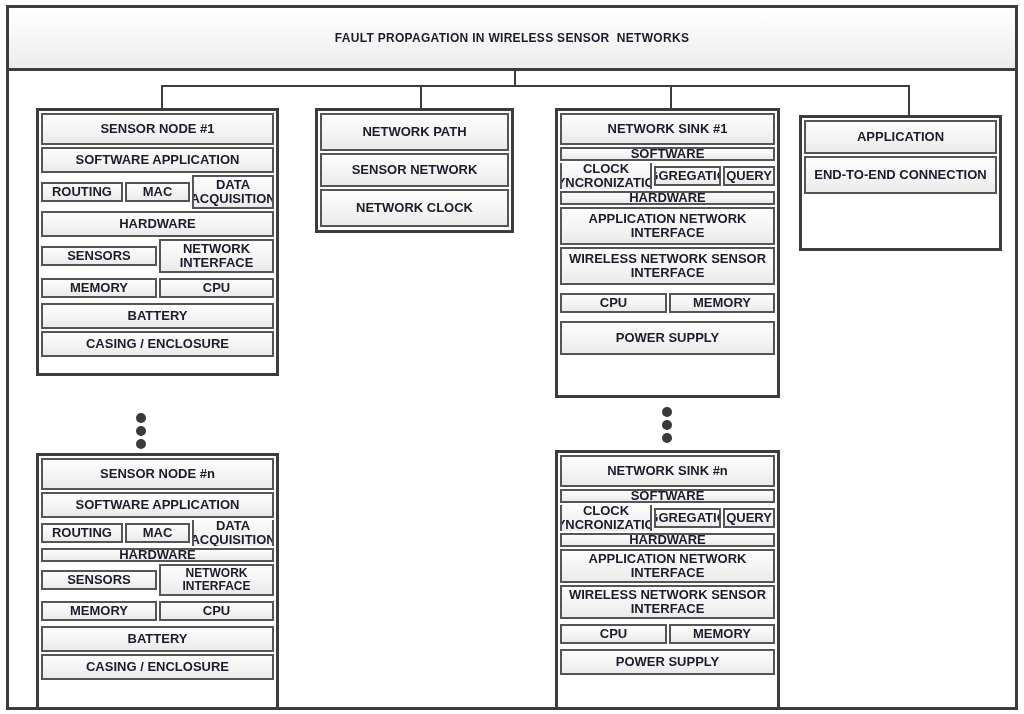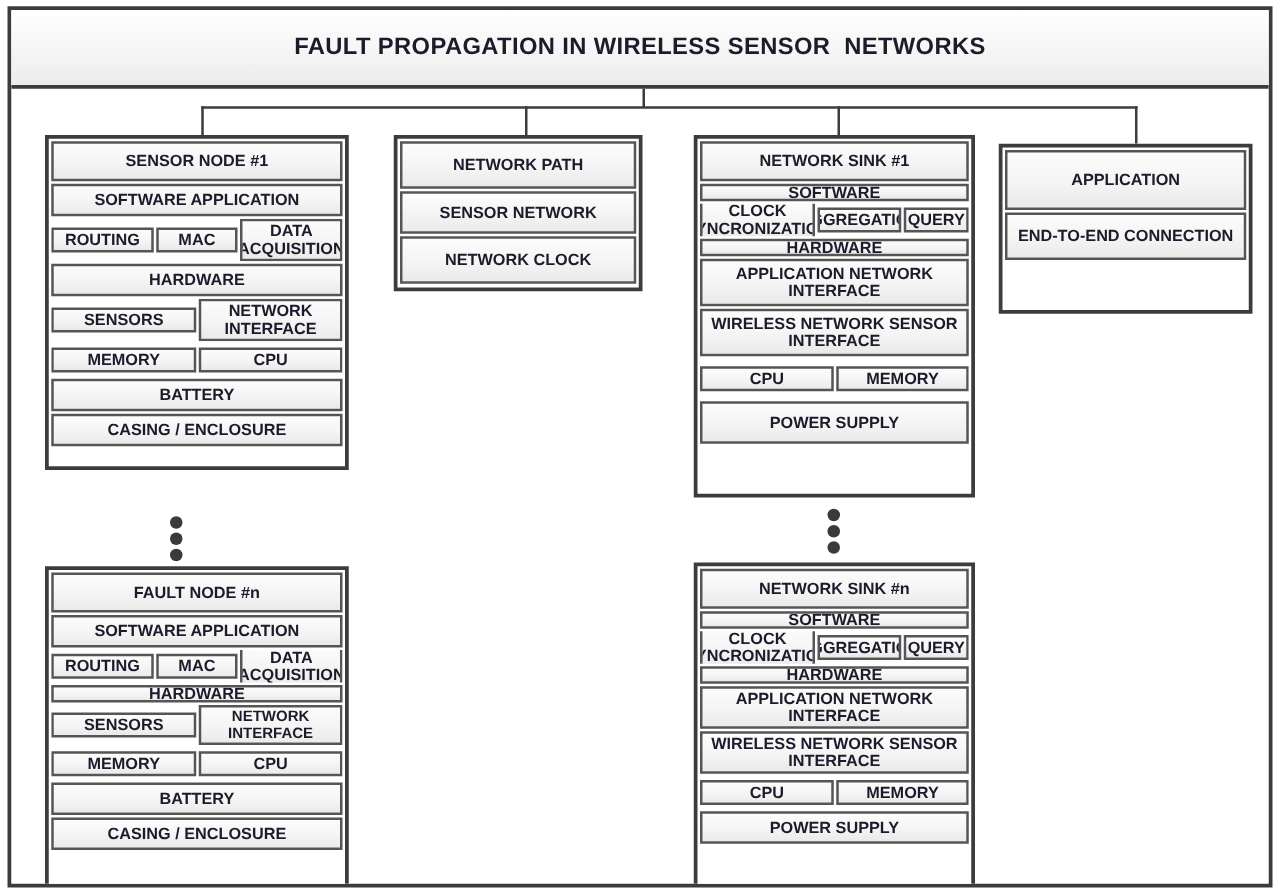--- a/index.html
+++ b/index.html
@@ -32,21 +32,21 @@
     top: 0;
     width: 1006px;
     height: 63px;
     border-bottom: 3px solid #3c3c3c;
     background: linear-gradient(to bottom, #ffffff 0%, #f7f7f7 45%, #ececec 100%);
     display: flex;
     align-items: center;
     justify-content: center;
   }
   #title-bar .title-text {
-    font-size: 19px;
+    font-size: 12px;
     font-weight: bold;
     color: #1b1b2c;
     letter-spacing: 0.3px;
     white-space: pre;
   }
 
   
   #canvas {
     position: absolute;
     left: 0;
@@ -108,21 +108,21 @@
     font-weight: bold;
     line-height: 1.08;
     padding: 1px 1px;
     overflow: hidden;
   }
   .cell.tiny { font-size: 9.5px; }
   .h28 { height: 14px; }
   .h30 { height: 26px; }
   .h32 { height: 32px; }
   .h34 { height: 34px; }
-  .h36 { height: 48px; }
+  .h36 { height: 34px; }
   .h38 { height: 38px; }
 
   
   .dots {
     position: absolute;
     display: flex;
     flex-direction: column;
     align-items: center;
     gap: 3px;
   }
@@ -180,21 +180,21 @@
       <div class="row h30">CASING / ENCLOSURE</div>
     </div>
 
     <div class="dots" style="left:127px; top:342px;">
       <span></span>
       <span></span>
       <span></span>
     </div>
 
     <div class="block" style="left:27px; top:382px; width:243px; height:262px;">
-      <div class="row h32">FAULT NODE #n</div>
+      <div class="row h32">SENSOR NODE #n</div>
 
       <div class="row h30">SOFTWARE APPLICATION</div>
 
       <div class="row split h30">
         <div class="cell" style="width:84px;">ROUTING</div>
         <div class="cell" style="width:67px;">MAC</div>
         <div class="cell tiny" style="width:84px;">DATA ACQUISITION</div>
       </div>
 
       <div class="row h28">HARDWARE</div>

